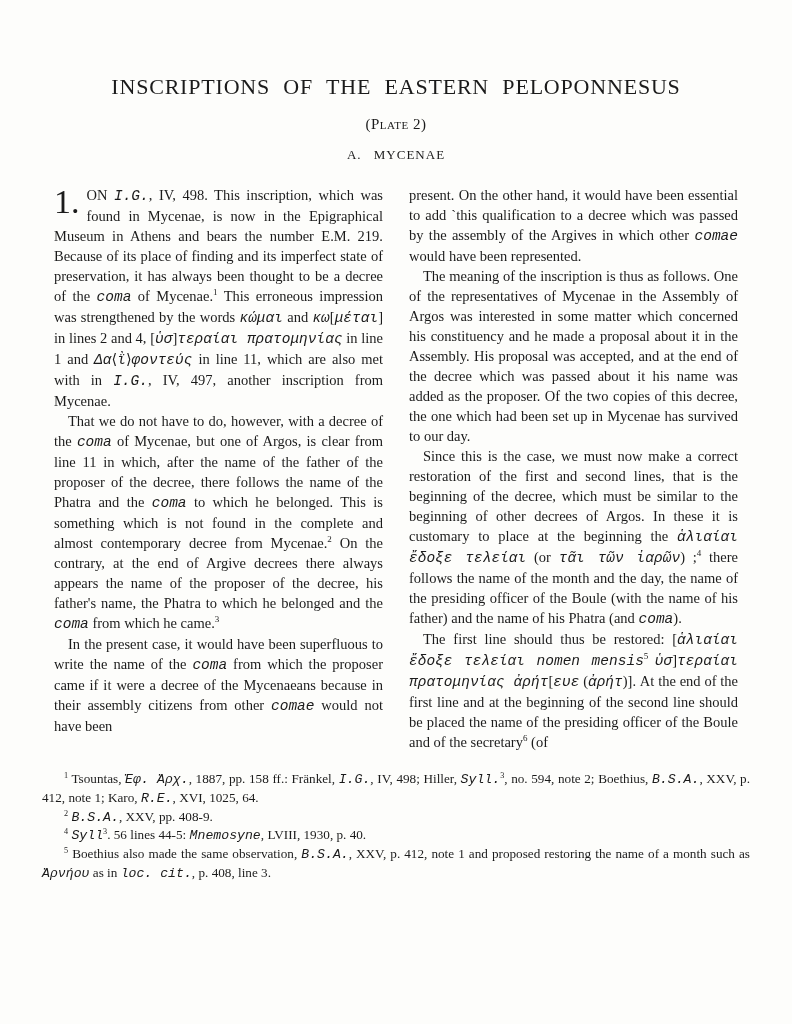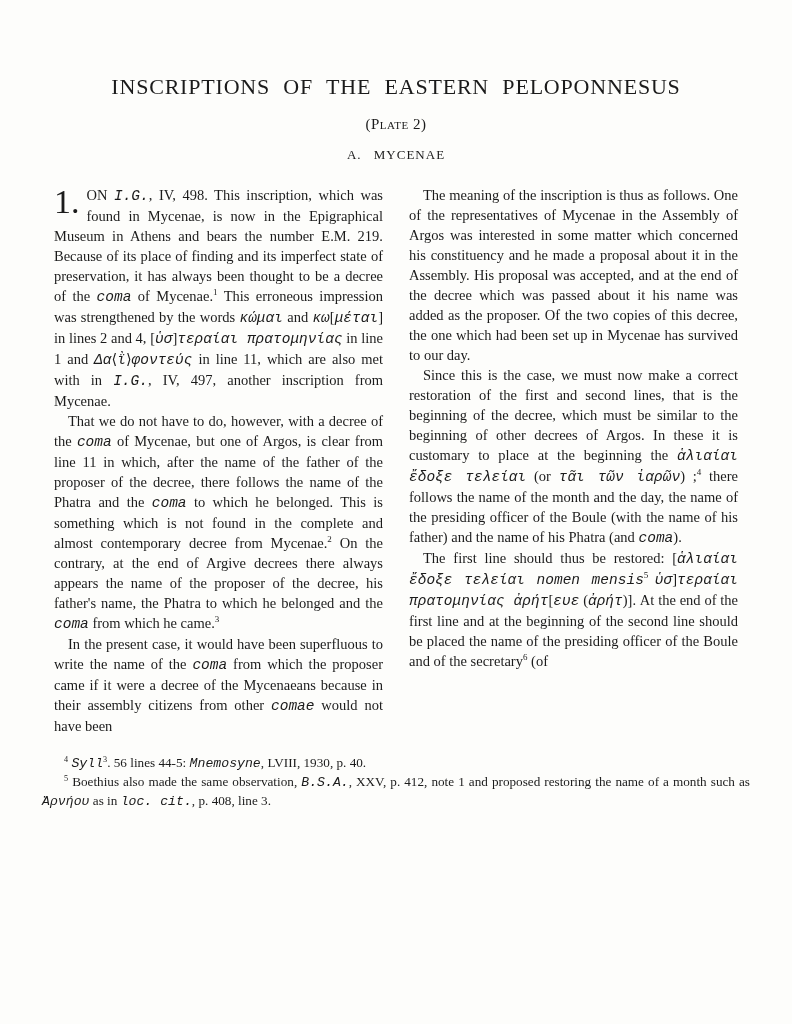--- a/index.html
+++ b/index.html
@@ -98,25 +98,28 @@
 
   <div class="columns">
 
     <div class="col">
       <p class="no-indent"><span class="dropcap">1.</span><span>ON <i>I.G.</i>, IV, 498. This inscription, which was found in Mycenae, is now in the Epigraphical Museum in Athens and bears the number E.M. 219. Because of its place of finding and its imperfect state of preservation, it has always been thought to be a decree of the <i>coma</i> of Mycenae.<sup>1</sup> This erroneous impression was strengthened by the words <i>κώμαι</i> and <i>κω</i>[<i>μέται</i>] in lines 2 and 4, [<i>ὑσ</i>]<i>τεραίαι πρατομηνίας</i> in line 1 and <i>Δα</i>⟨<i>ῒ</i>⟩<i>φοντεύς</i> in line 11, which are also met with in <i>I.G.</i>, IV, 497, another inscription from Mycenae.</span></p>
       <p>That we do not have to do, however, with a decree of the <i>coma</i> of Mycenae, but one of Argos, is clear from line 11 in which, after the name of the father of the proposer of the decree, there follows the name of the Phatra and the <i>coma</i> to which he belonged. This is something which is not found in the complete and almost contemporary decree from Mycenae.<sup>2</sup> On the contrary, at the end of Argive decrees there always appears the name of the proposer of the decree, his father's name, the Phatra to which he belonged and the <i>coma</i> from which he came.<sup>3</sup></p>
       <p>In the present case, it would have been superfluous to write the name of the <i>coma</i> from which the proposer came if it were a decree of the Mycenaeans because in their assembly citizens from other <i>comae</i> would not have been</p>
     </div>
 
     <div class="col">
+      <p class="no-indent">present. On the other hand, it would have been essential to add `this qualification to a decree which was passed by the assembly of the Argives in which other <i>comae</i> would have been represented.</p>
       <p>The meaning of the inscription is thus as follows. One of the representatives of Mycenae in the Assembly of Argos was interested in some matter which concerned his constituency and he made a proposal about it in the Assembly. His proposal was accepted, and at the end of the decree which was passed about it his name was added as the proposer. Of the two copies of this decree, the one which had been set up in Mycenae has survived to our day.</p>
       <p>Since this is the case, we must now make a correct restoration of the first and second lines, that is the beginning of the decree, which must be similar to the beginning of other decrees of Argos. In these it is customary to place at the beginning the <i>ἁλιαίαι ἔδοξε τελείαι</i> (or <i>τᾶι τῶν ἰαρῶν</i>) ;<sup>4</sup> there follows the name of the month and the day, the name of the presiding officer of the Boule (with the name of his father) and the name of his Phatra (and <i>coma</i>).</p>
       <p>The first line should thus be restored: [<i>ἁλιαίαι ἔδοξε τελείαι nomen mensis</i><sup>5</sup> <i>ὑσ</i>]<i>τεραίαι πρατομηνίας ἀρήτ</i>[<i>ευε</i> (<i>ἀρήτ</i>)]. At the end of the first line and at the beginning of the second line should be placed the name of the presiding officer of the Boule and of the secretary<sup>6</sup> (of</p>
     </div>
 
   </div>
 
   <div class="footnotes">
+    <p><sup>1</sup> Tsountas, <i>Ἐφ. Ἀρχ.</i>, 1887, pp. 158 ff.: Fränkel, <i>I.G.</i>, IV, 498; Hiller, <i>Syll.</i><sup>3</sup>, no. 594, note 2; Boethius, <i>B.S.A.</i>, XXV, p. 412, note 1; Karo, <i>R.E.</i>, XVI, 1025, 64.</p>
+    <p><sup>2</sup> <i>B.S.A.</i>, XXV, pp. 408-9.</p>
     <p><sup>4</sup> <i>Syll</i><sup>3</sup>. 56 lines 44-5: <i>Mnemosyne</i>, LVIII, 1930, p. 40.</p>
     <p><sup>5</sup> Boethius also made the same observation, <i>B.S.A.</i>, XXV, p. 412, note 1 and proposed restoring the name of a month such as <i>Ἀρνήου</i> as in <i>loc. cit.</i>, p. 408, line 3.</p>
   </div>
 
 </div>
 
 </body></html>

